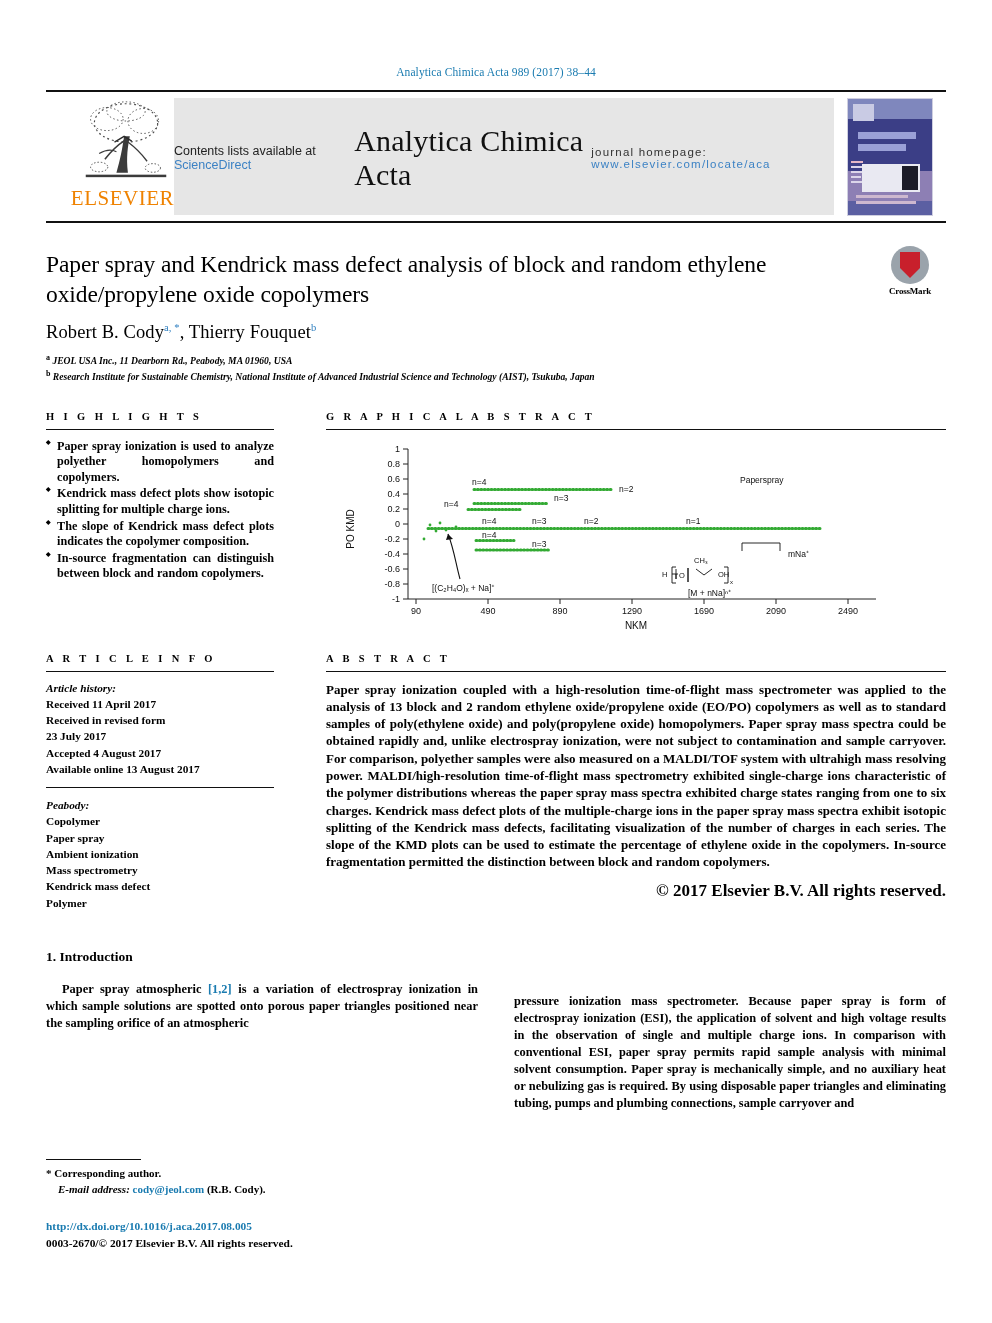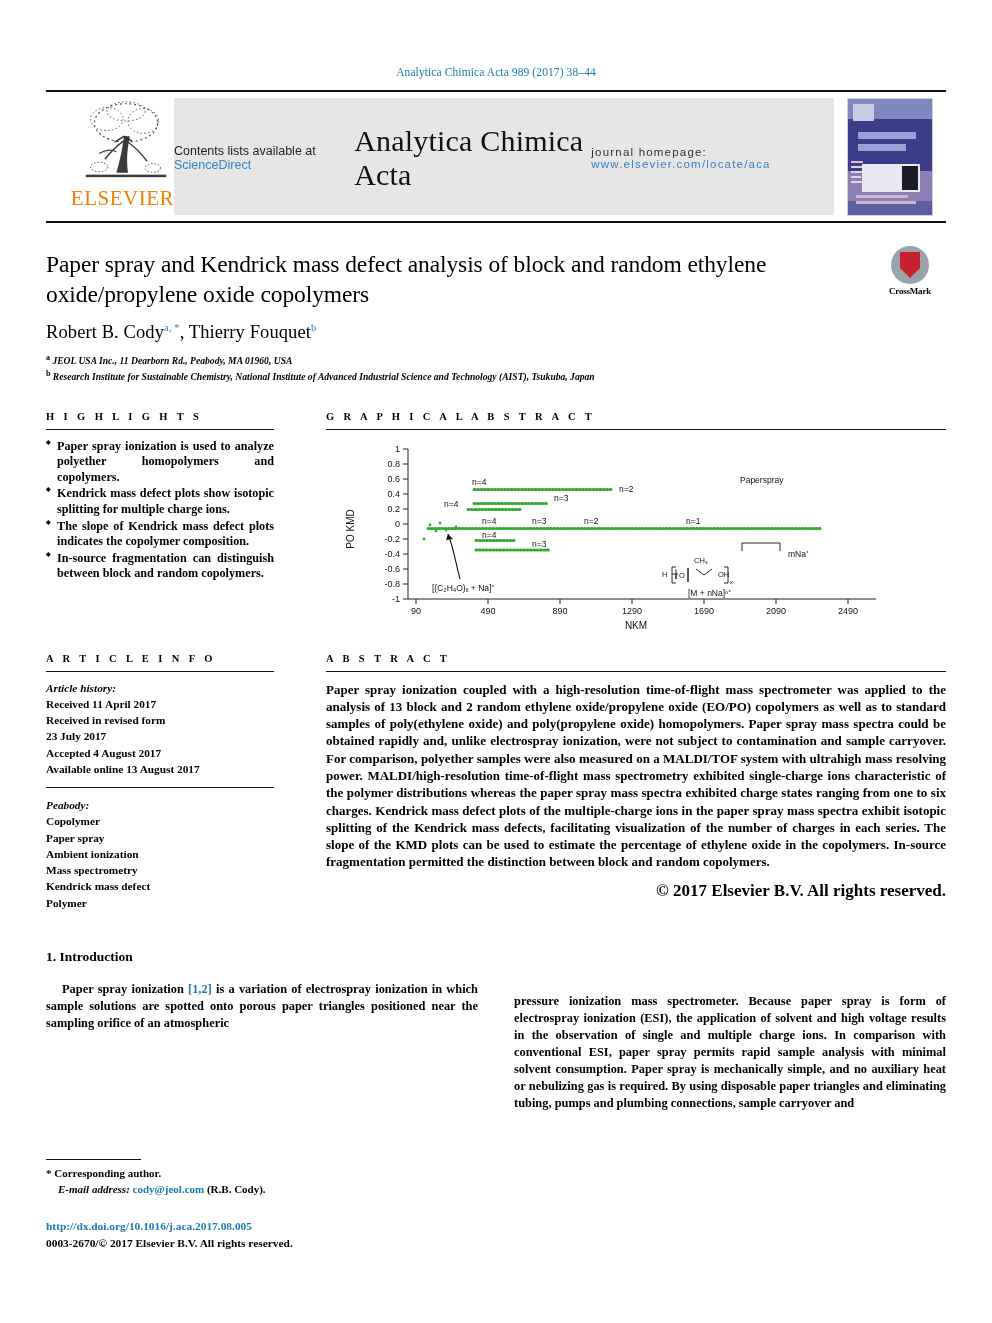--- a/index.html
+++ b/index.html
@@ -481,21 +481,21 @@
       <div class="sec-head">A B S T R A C T</div>
       <div class="rule-top"></div>
       <div class="abstract-text">Paper spray ionization coupled with a high-resolution time-of-flight mass spectrometer was applied to the analysis of 13 block and 2 random ethylene oxide/propylene oxide (EO/PO) copolymers as well as to standard samples of poly(ethylene oxide) and poly(propylene oxide) homopolymers. Paper spray mass spectra could be obtained rapidly and, unlike electrospray ionization, were not subject to contamination and sample carryover. For comparison, polyether samples were also measured on a MALDI/TOF system with ultrahigh mass resolving power. MALDI/high-resolution time-of-flight mass spectrometry exhibited single-charge ions characteristic of the polymer distributions whereas the paper spray mass spectra exhibited charge states ranging from one to six charges. Kendrick mass defect plots of the multiple-charge ions in the paper spray mass spectra exhibit isotopic splitting of the Kendrick mass defects, facilitating visualization of the number of charges in each series. The slope of the KMD plots can be used to estimate the percentage of ethylene oxide in the copolymers. In-source fragmentation permitted the distinction between block and random copolymers.</div>
       <div class="copyright">© 2017 Elsevier B.V. All rights reserved.</div>
     </div>
   </div>
 
   <div class="body-cols">
     <div class="body-col">
       <div class="sec-title">1. Introduction</div>
-      <p class="body-p"><span>Paper spray ionization </span><span class="ref">[1,2]</span><span> is a variation of electrospray ionization in which sample solutions are spotted onto porous paper triangles positioned near the sampling orifice of an atmospheric</span></p>
+      <p class="body-p"><span>Paper spray atmospheric </span><span class="ref">[1,2]</span><span> is a variation of electrospray ionization in which sample solutions are spotted onto porous paper triangles positioned near the sampling orifice of an atmospheric</span></p>
     </div>
     <div class="body-col">
       <p class="body-p" style="text-indent:0;margin-top:44px;">pressure ionization mass spectrometer. Because paper spray is form of electrospray ionization (ESI), the application of solvent and high voltage results in the observation of single and multiple charge ions. In comparison with conventional ESI, paper spray permits rapid sample analysis with minimal solvent consumption. Paper spray is mechanically simple, and no auxiliary heat or nebulizing gas is required. By using disposable paper triangles and eliminating tubing, pumps and plumbing connections, sample carryover and</p>
     </div>
   </div>
 
   <div class="footnote">
     <div class="fn-rule"></div>
     <div class="fn-text">
       <div><span>*</span> <span>Corresponding author.</span></div>

